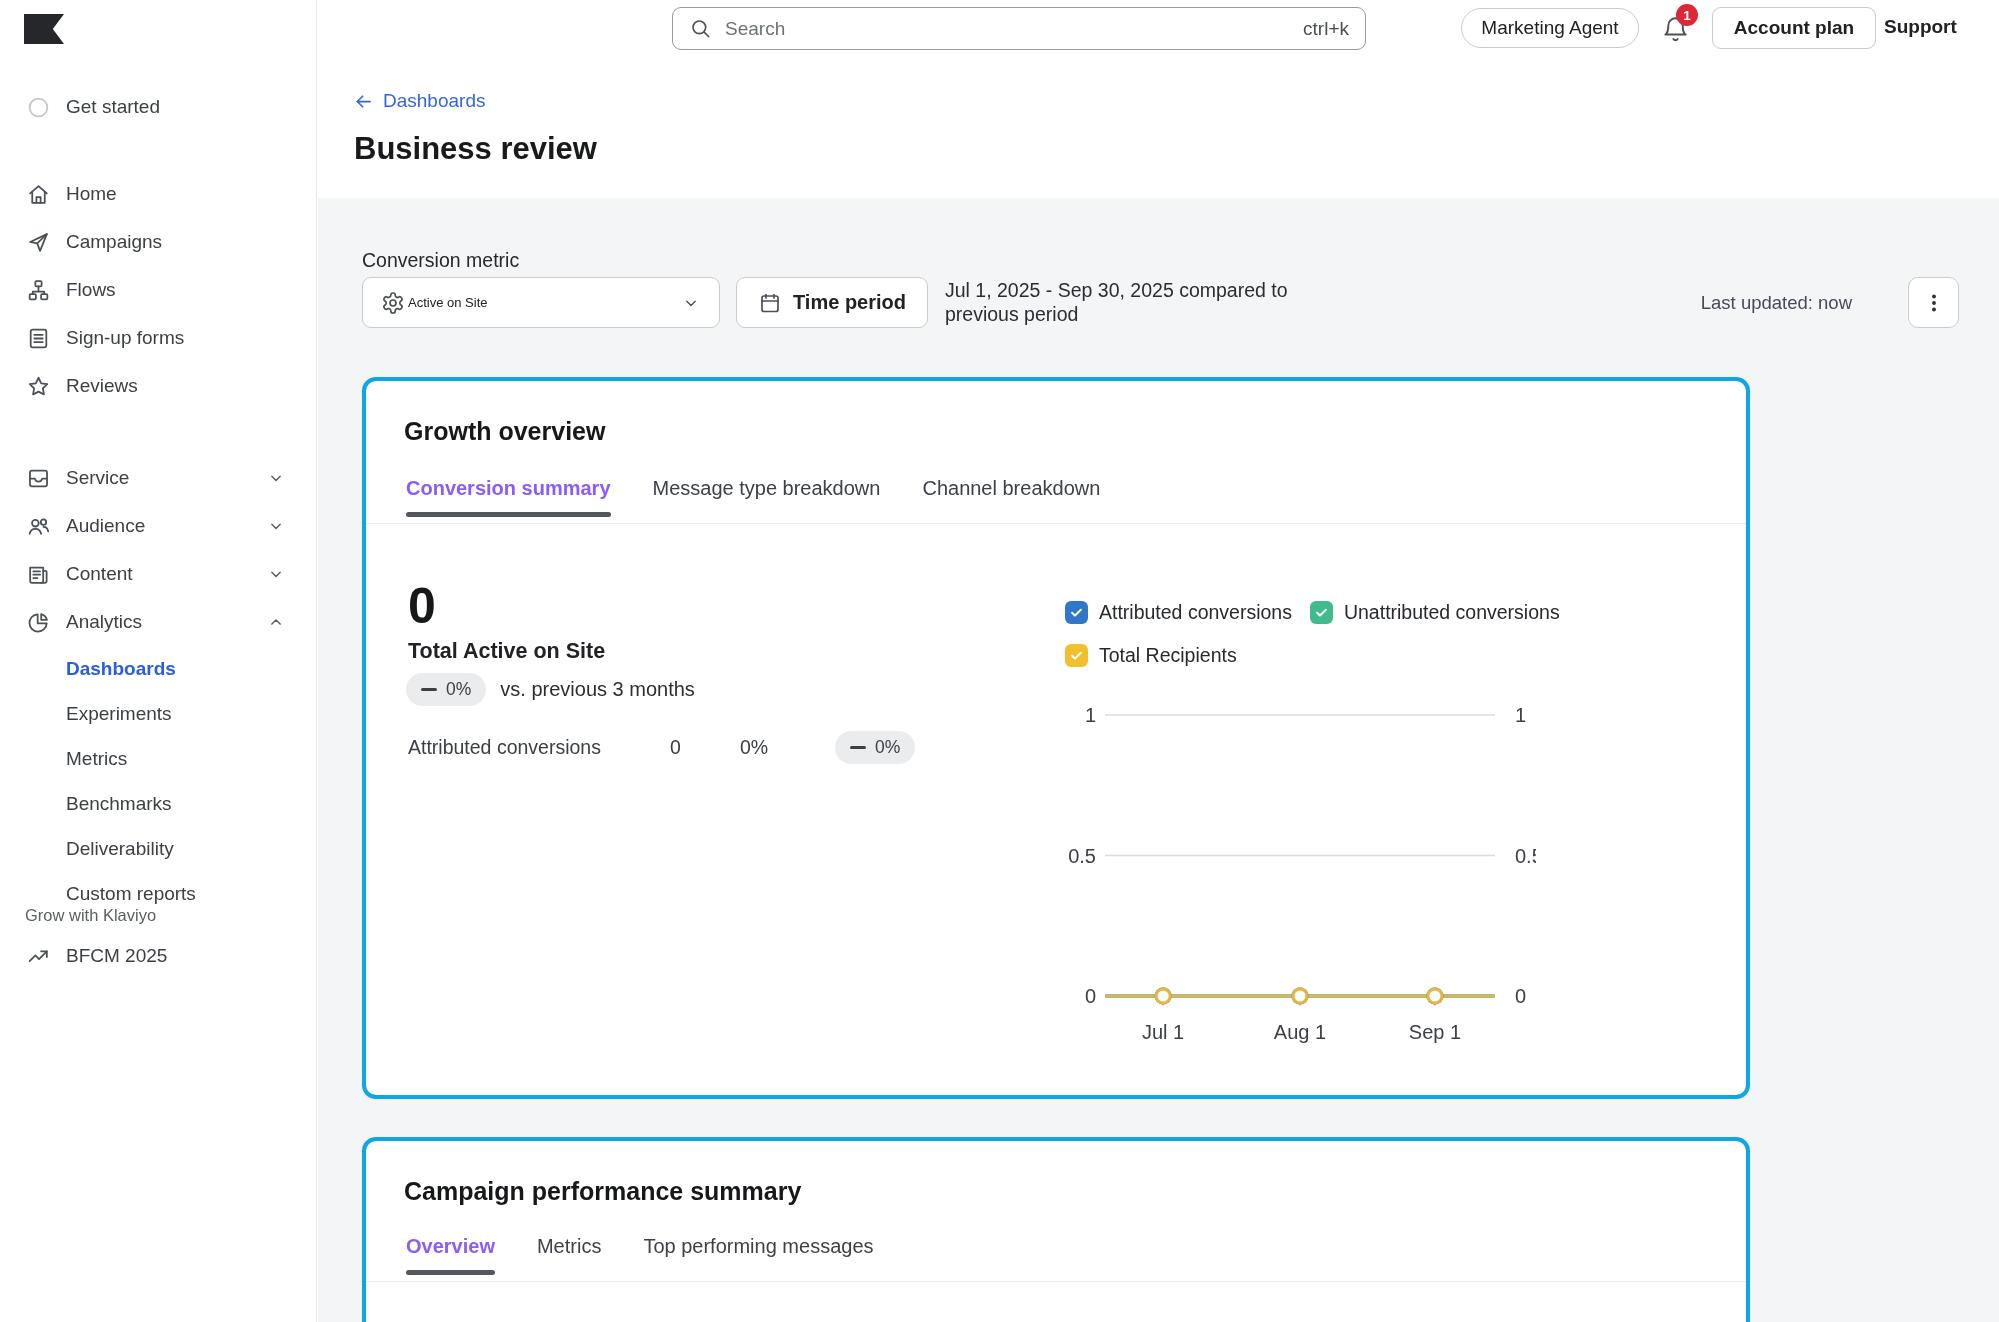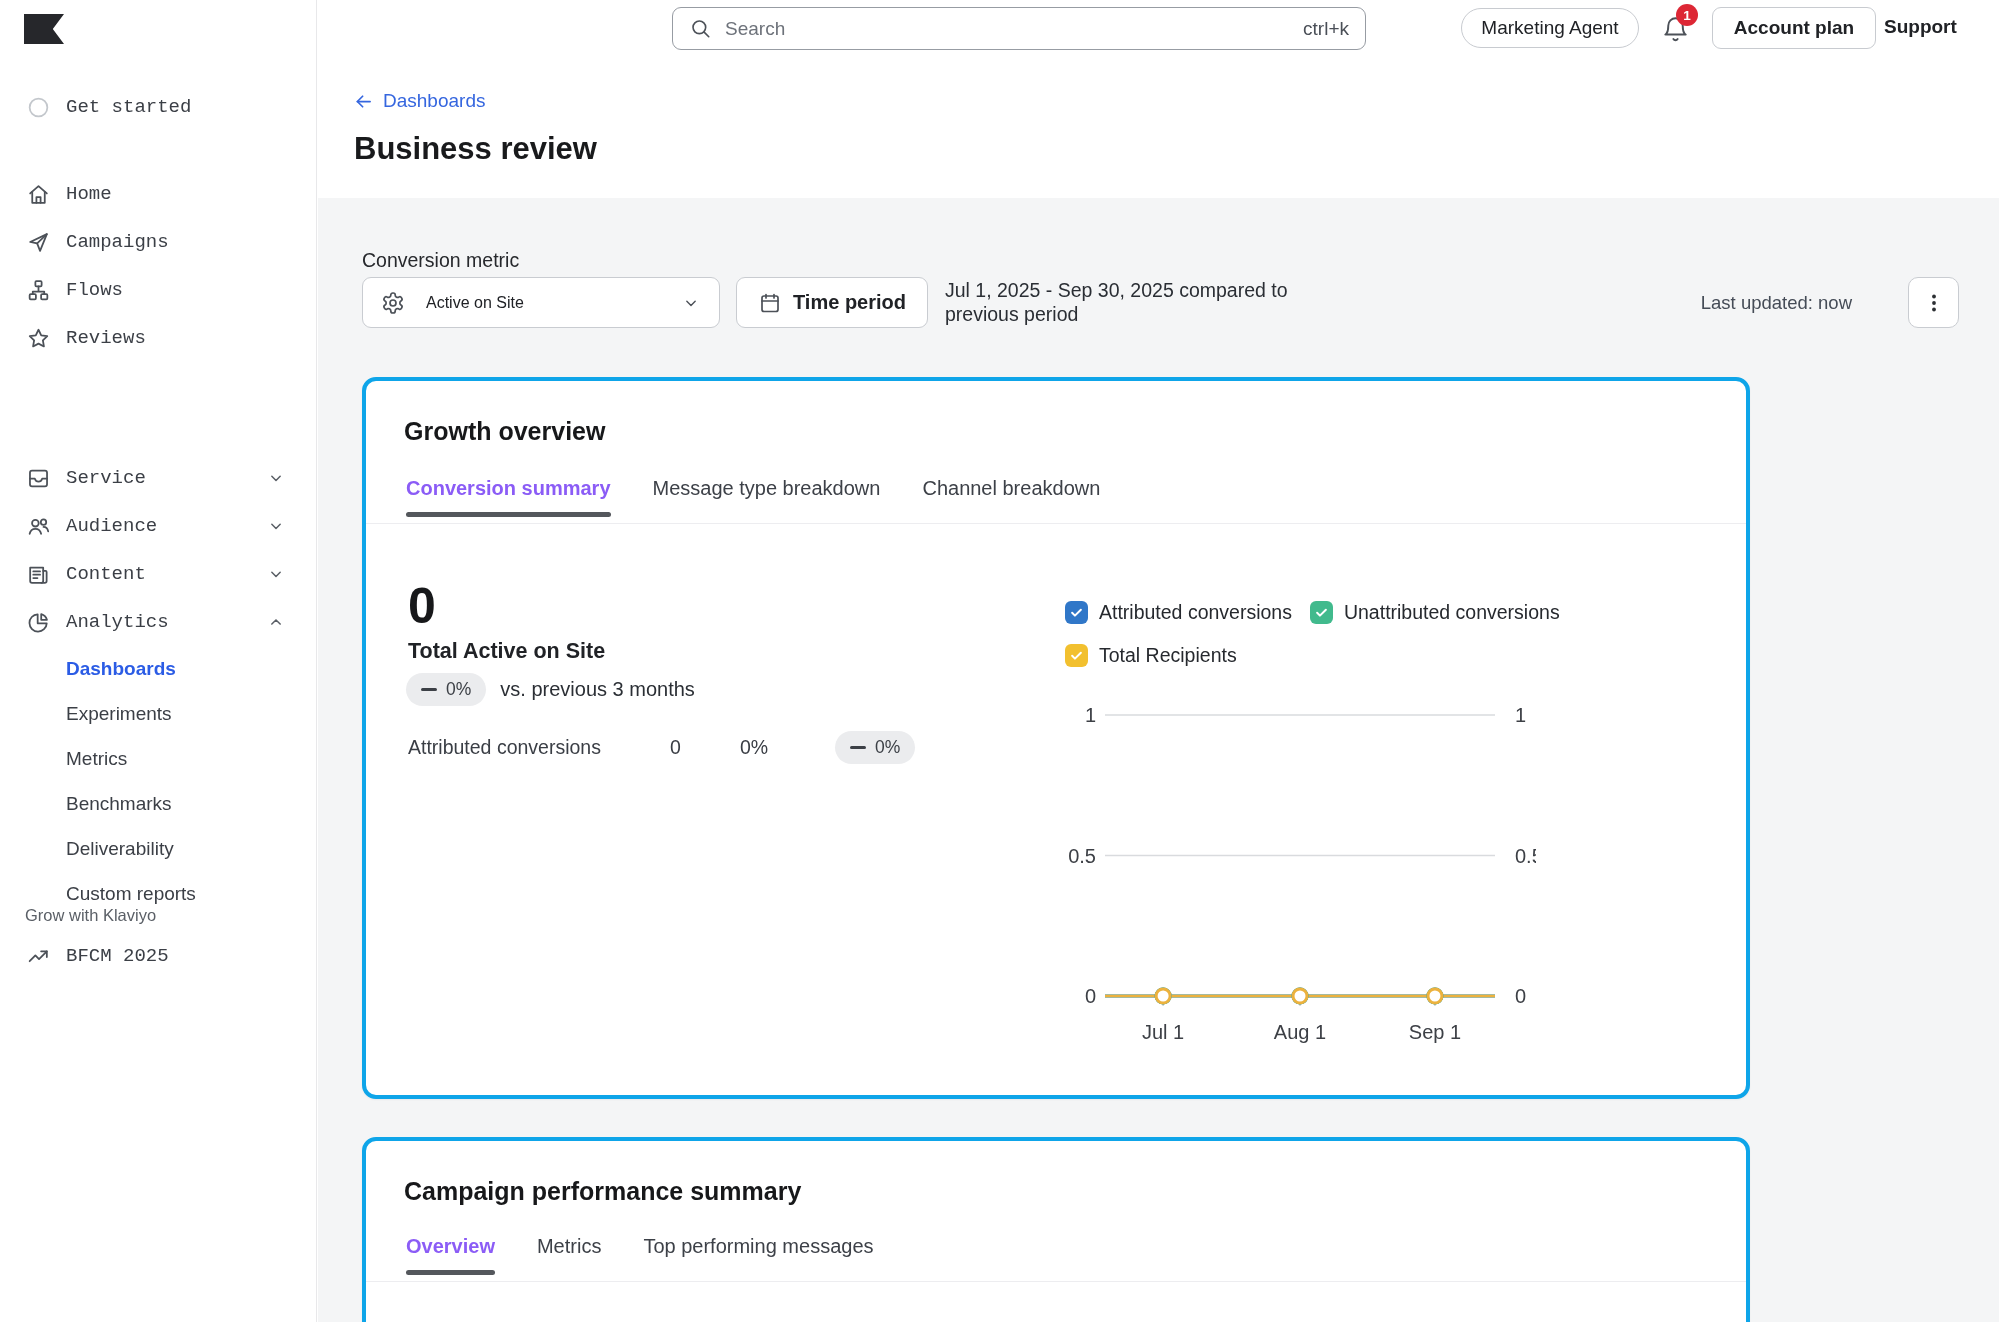--- a/index.html
+++ b/index.html
@@ -24,21 +24,21 @@
   .btn-agent{left:1143px;top:8px;width:178px;height:40px;border-radius:21px;}
   .bell-wrap{position:absolute;left:1344px;top:12px;width:30px;height:32px;}
   .bell-wrap .icn{width:27px;height:27px;position:absolute;left:0;top:4px;}
   .badge{position:absolute;left:14px;top:-8px;min-width:22px;height:22px;border-radius:11px;background:#dd2735;color:#fff;
     font-size:13.5px;font-weight:700;display:flex;align-items:center;justify-content:center;}
   .btn-account{left:1394px;top:7px;width:164px;height:42px;border-radius:9px;font-weight:600;}
   .support{position:absolute;left:1566px;top:16px;font-size:19px;font-weight:600;color:#202226;cursor:pointer;}
 
   
   .sidebar{position:absolute;left:0;top:0;width:317px;bottom:0;background:#fff;border-right:1px solid #e8e8ea;box-sizing:border-box;}
-  .side-item{position:relative;display:flex;align-items:center;height:48px;padding-left:26px;gap:15px;font-size:19px;color:#3b3f46;cursor:pointer;font-family:Liberation Mono, monospace;}
+  .side-item{position:relative;display:flex;align-items:center;height:48px;padding-left:26px;gap:15px;font-size:19px;color:#3b3f46;cursor:pointer;}
   .side-item .icn{width:25px;height:25px;}
   .side-item .chev{width:20px;height:20px;margin-left:auto;margin-right:30px;}
   .side-item .chev svg{stroke:#5a5f66;stroke-width:1.8;}
   #get-started{position:absolute;top:83px;left:0;right:0;}
   #nav-primary{position:absolute;top:170px;left:0;right:0;}
   #nav-groups{position:absolute;top:454px;left:0;right:0;}
   .side-child{display:flex;align-items:center;height:45px;padding-left:66px;font-size:19px;color:#3b3f46;cursor:pointer;}
   .side-child.active{color:#2b5ce5;font-weight:700;}
   .grow-head{position:absolute;top:906px;left:25px;font-size:16.5px;color:#5a5f66;}
   #grow-item{position:absolute;top:932px;left:0;right:0;}
@@ -46,21 +46,21 @@
   
   .main{position:absolute;left:318px;top:57px;right:0;bottom:0;background:#f4f5f6;overflow:hidden;}
   .page-head{position:absolute;left:0;right:0;top:0;height:141px;background:#fff;}
   .crumb{position:absolute;left:35px;top:33px;display:flex;align-items:center;gap:9px;color:#3566df;font-size:19px;cursor:pointer;}
   .crumb .icn{width:21px;height:21px;}
   .page-title{position:absolute;left:36px;top:74px;font-size:31px;font-weight:700;color:#191a1c;}
 
   .ctl-label{position:absolute;left:44px;top:183px;font-size:19.5px;color:#26282c;margin-top:9px;}
   .ctl-row{position:absolute;left:44px;top:220px;height:51px;display:flex;align-items:center;}
   .dropdown{width:358px;height:51px;box-sizing:border-box;border:1px solid #c9ccd1;border-radius:9px;background:#fff;
-    display:flex;align-items:center;padding:0 18px;gap:21px;font-size:16px;color:#202226;cursor:pointer;}
+    display:flex;align-items:center;padding:0 18px;gap:3px;font-size:13px;color:#202226;cursor:pointer;}
   .dropdown .icn{width:24px;height:24px;}
   .dropdown .chev{margin-left:auto;width:20px;height:20px;}
   .btn-period{margin-left:16px;height:51px;box-sizing:border-box;border:1px solid #c9ccd1;border-radius:9px;background:#fff;
     display:flex;align-items:center;padding:0 21px;gap:11px;font-size:20px;font-weight:700;color:#202226;cursor:pointer;}
   .btn-period .icn{width:24px;height:24px;}
   .date-range{margin-left:17px;width:352px;font-size:19.5px;line-height:1.22;color:#2a2e34;}
   .last-updated{position:absolute;right:147px;top:235px;font-size:18.5px;color:#454c57;}
   .kebab{position:absolute;right:40px;top:220px;width:51px;height:51px;box-sizing:border-box;border:1px solid #c9ccd1;border-radius:10px;
     background:#fff;display:flex;align-items:center;justify-content:center;cursor:pointer;}
   .kebab .icn{width:24px;height:24px;}
@@ -133,20 +133,29 @@
         <div class="side-item">
           <span class="icn">
             <svg viewBox="0 0 24 24">
               <rect x="9" y="3" width="6" height="5" rx="1"></rect>
               <rect x="3.5" y="15.5" width="6" height="5" rx="1"></rect>
               <rect x="14.5" y="15.5" width="6" height="5" rx="1"></rect>
               <path d="M12 8v5M6.5 15.5V13h11v2.5"></path>
             </svg>
           </span>
           <span>Flows</span>
+        </div>
+        <div class="side-item">
+          <span class="icn">
+            <svg viewBox="0 0 24 24">
+              <rect x="4.5" y="3.5" width="15" height="17" rx="2"></rect>
+              <path d="M8 8.5h8M8 12h8M8 15.5h8"></path>
+            </svg>
+          </span>
+          <span>Sign-up forms</span>
         </div>
         <div class="side-item">
           <span class="icn">
             <svg viewBox="0 0 24 24">
               <path d="M12 3.6l2.6 5.3 5.8.8-4.2 4.1 1 5.8-5.2-2.7-5.2 2.7 1-5.8L3.6 9.7l5.8-.8z"></path>
             </svg>
           </span>
           <span>Reviews</span>
         </div>
       </div>

